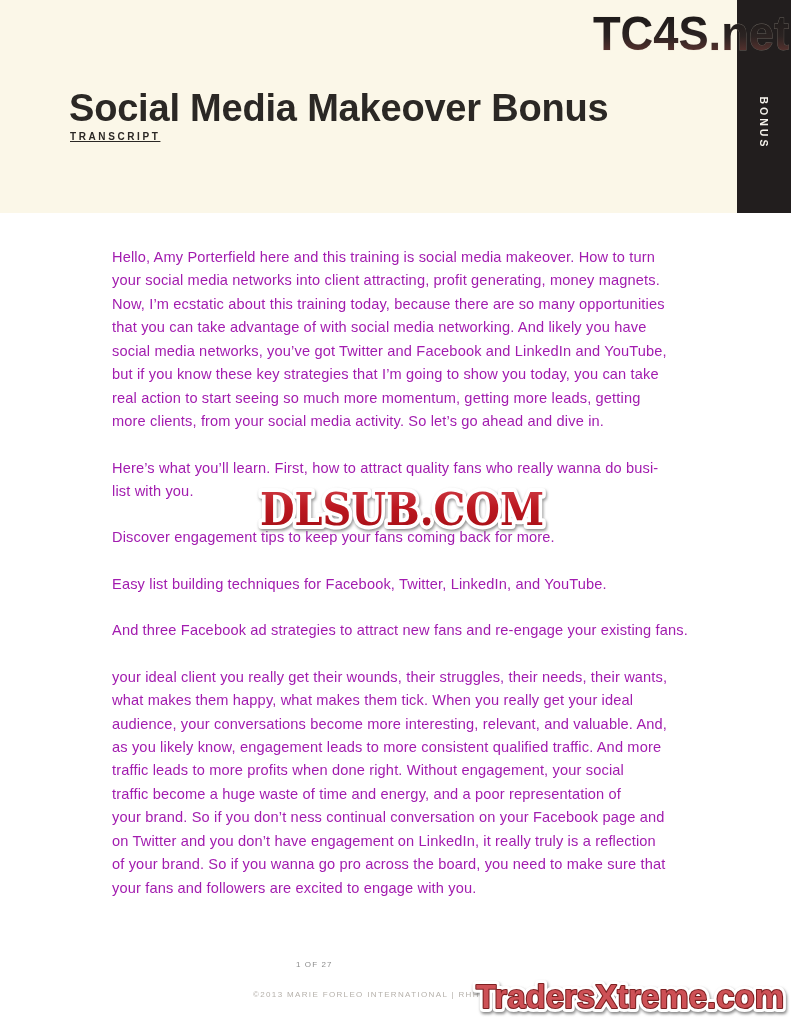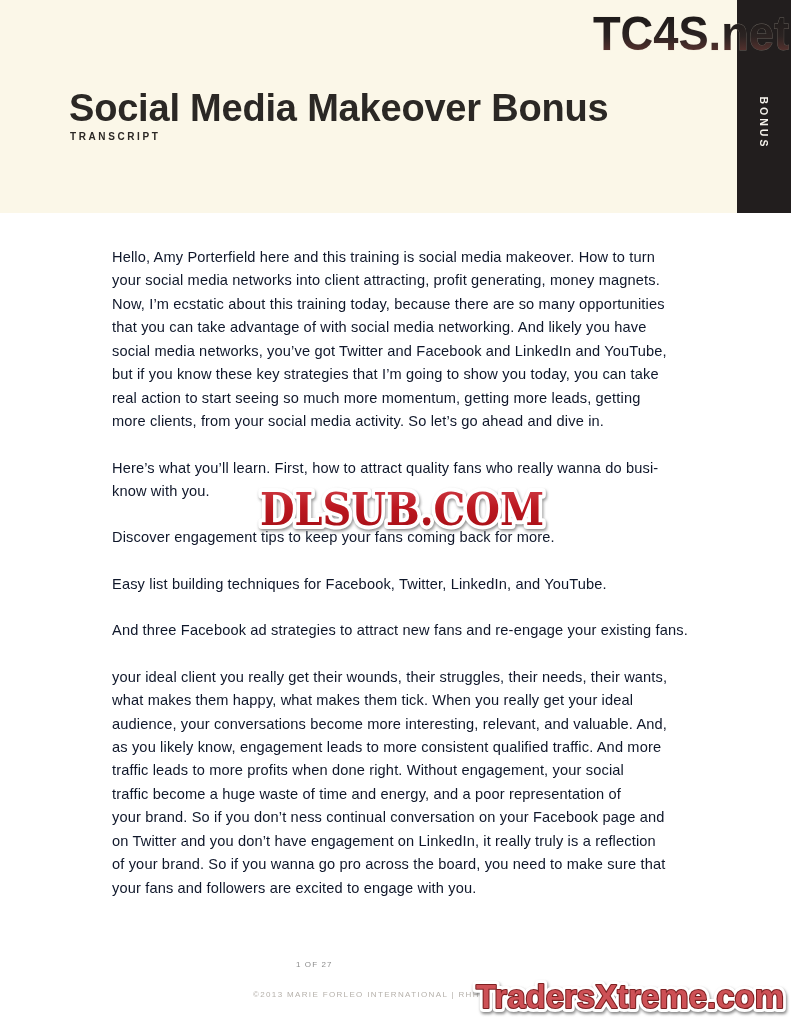--- a/index.html
+++ b/index.html
@@ -25,26 +25,26 @@
     letter-spacing:3px; white-space:nowrap;
   }
   .doc-title {
     position:absolute; left:69px; top:87px;
     font-size:38px; font-weight:bold; color:#2b2825;
     letter-spacing:-0.2px; white-space:nowrap;
   }
   .doc-subtitle {
     position:absolute; left:70px; top:131px;
     font-size:10px; font-weight:bold; color:#2b2825;
-    letter-spacing:2.6px; white-space:nowrap;
+    letter-spacing:2.6px; white-space:nowrap;text-decoration:underline;
   }
   
   .transcript-body {
     position:absolute; left:112px; top:246px; width:600px;
-    color:#0f172a; font-size:14.6px; letter-spacing:0.15px;
+    color:#a21caf; font-size:14.6px; letter-spacing:0.15px;
   }
   .paragraph { margin-bottom:23px; }
   .line { height:23.45px; line-height:23.45px; white-space:nowrap; }
   
   .page-indicator {
     position:absolute; left:296px; top:960px; width:150px;
     font-size:8px; letter-spacing:1.1px;
     color:#8d8d8d; white-space:nowrap;
   }
   .copyright {
@@ -98,21 +98,21 @@
         <div class="line">your social media networks into client attracting, profit generating, money magnets.</div>
         <div class="line">Now, I’m ecstatic about this training today, because there are so many opportunities</div>
         <div class="line">that you can take advantage of with social media networking. And likely you have</div>
         <div class="line">social media networks, you’ve got Twitter and Facebook and LinkedIn and YouTube,</div>
         <div class="line">but if you know these key strategies that I’m going to show you today, you can take</div>
         <div class="line">real action to start seeing so much more momentum, getting more leads, getting</div>
         <div class="line">more clients, from your social media activity. So let’s go ahead and dive in.</div>
       </div>
       <div class="paragraph">
         <div class="line">Here’s what you’ll learn. First, how to attract quality fans who really wanna do busi-</div>
-        <div class="line">know with you.</div>
+        <div class="line">list with you.</div>
       </div>
       <div class="paragraph">
         <div class="line">Discover engagement tips to keep your fans coming back for more.</div>
       </div>
       <div class="paragraph">
         <div class="line">Easy list building techniques for Facebook, Twitter, LinkedIn, and YouTube.</div>
       </div>
       <div class="paragraph">
         <div class="line">And three Facebook ad strategies to attract new fans and re-engage your existing fans.</div>
       </div>

